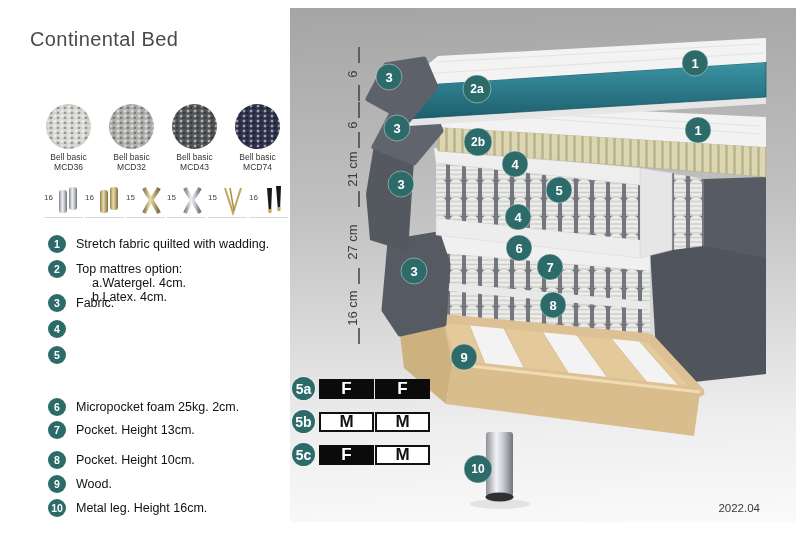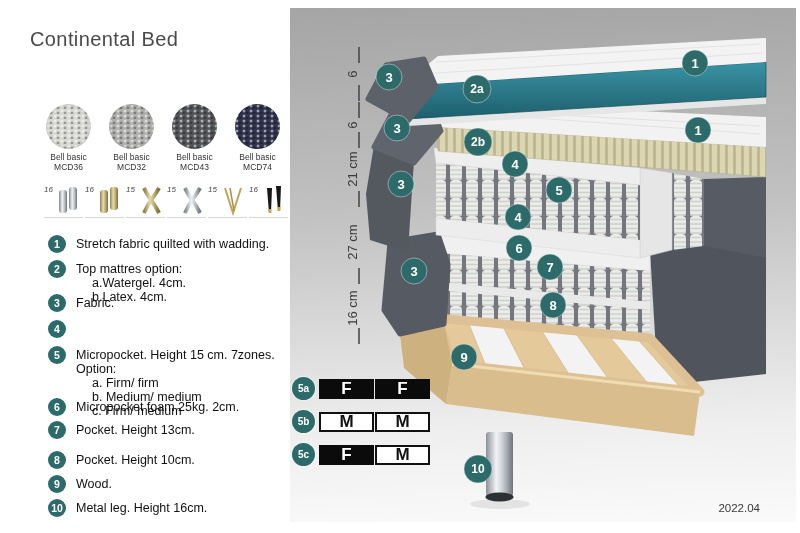--- a/index.html
+++ b/index.html
@@ -16,39 +16,39 @@
   .swatch{width:45px;text-align:center;}
   .sw{width:45px;height:45px;border-radius:50%;box-shadow:inset 0 0 5px rgba(0,0,0,.18);}
   .sw.tx{background-image:
      radial-gradient(circle at 2px 2px, rgba(255,255,255,.55) 1.2px, transparent 1.7px),
      radial-gradient(circle at 5px 4px, rgba(0,0,0,.30) 1.2px, transparent 1.7px);
      background-size:7px 5px;}
   .sw-label{font-size:8.5px;line-height:10px;color:#333;margin-top:3px;}
 
   .legs-row{position:absolute;left:44px;top:184px;display:flex;gap:2px;}
   .leg-item{width:39px;display:flex;align-items:flex-end;border-bottom:1px solid #d8d8d8;padding-bottom:1px;}
-  .leg-num{font-size:8px;color:#444;margin-right:1px;margin-bottom:22px;font-style:italic;}
+  .leg-num{font-size:8px;color:#444;margin-right:1px;margin-bottom:14px;}
 
   .features{position:absolute;left:48px;top:0;width:250px;}
   .feat{position:absolute;left:0;display:flex;align-items:flex-start;}
   .badge{flex:0 0 auto;min-width:18px;height:18px;border-radius:10px;background:#2d6b6b;
          color:#fff;font-size:10.5px;font-weight:bold;display:flex;align-items:center;
          justify-content:center;margin-right:10px;padding:0 1px;box-sizing:border-box;}
   .ftext{font-size:12.5px;line-height:14px;color:#111;padding-top:2px;}
   .fsub{margin-left:16px;}
 
   
   .panel{position:absolute;left:290px;top:8px;width:506px;height:514px;
          background:linear-gradient(178deg,#a5a5a5 0%,#c2c2c2 40%,#eeeeee 80%,#fafafa 100%);}
   .panel svg.bed{position:absolute;left:0;top:0;}
 
   .firmness{position:absolute;left:0;top:0;width:100%;height:100%;pointer-events:none;}
   .frow{position:absolute;left:2px;height:23px;display:flex;align-items:center;}
   .fbadge{width:23px;height:23px;border-radius:50%;background:#2d6b6b;color:#fff;
-          font-size:10px;font-weight:bold;display:flex;align-items:center;justify-content:center;
+          font-size:14px;font-weight:bold;display:flex;align-items:center;justify-content:center;
           box-shadow:0 0 0 1px rgba(255,255,255,.4);}
   .fcells{display:flex;gap:1px;margin-left:4px;}
   .fcell{width:55px;height:20px;display:flex;align-items:center;justify-content:center;
          font-size:17px;font-weight:600;box-sizing:border-box;}
   .fcell.dark{background:#0b0b0b;color:#fff;}
   .fcell.light{background:#fff;color:#111;border:2px solid #111;}
 
   .version{position:absolute;right:36px;bottom:8px;font-size:11.5px;color:#3a3a3a;}
 </style>
 </head>
@@ -160,24 +160,20 @@
     </div>
     <div class="feat" style="top:294px">
       <span class="badge">3</span>
       <span class="ftext">Fabric.</span>
     </div>
     <div class="feat" style="top:320px">
       <span class="badge">4</span>
     </div>
     <div class="feat" style="top:346px">
       <span class="badge">5</span>
-      <span class="ftext"><span>Micropocket. Height 15 cm. 7zones. Option:</span><br>
-        <span class="fsub">a. Firm/ firm</span><br>
-        <span class="fsub">b. Medium/ medium</span><br>
-        <span class="fsub">c. Firm/ medium</span></span>
     </div>
     <div class="feat" style="top:398px">
       <span class="badge">6</span>
       <span class="ftext">Micropocket foam 25kg. 2cm.</span>
     </div>
     <div class="feat" style="top:421px">
       <span class="badge">7</span>
       <span class="ftext">Pocket. Height 13cm.</span>
     </div>
     <div class="feat" style="top:451px">

